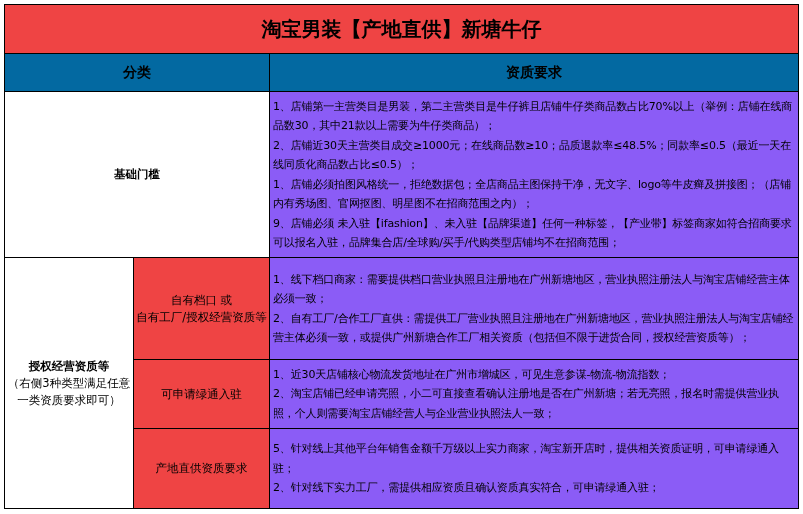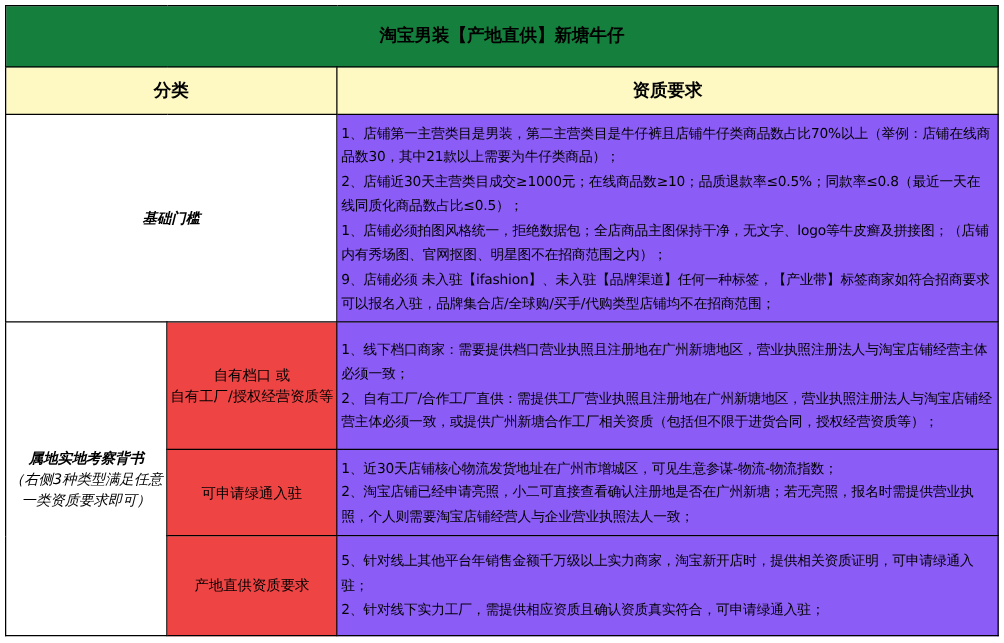--- a/index.html
+++ b/index.html
@@ -27,38 +27,37 @@
       width: 794px;
       table-layout: fixed;
     }
     table.req td, table.req th {
       border: 1.5px solid #000;
       padding: 0;
       vertical-align: middle;
     }
     .title-cell {
       height: 48px;
-      background: #15803d;
+      background: #ef4444;
       text-align: center;
-      font-size: 14px;
+      font-size: 20px;
       font-weight: bold;
     }
     .col-head {
       height: 37px;
-      background: #fef9c3;
+      background: #0369a1;
       text-align: center;
       font-size: 14px;
       font-weight: bold;
     }
     .cat-cell {
       text-align: center;
       font-size: 11.5px;
       line-height: 17px;
       background: #fff;
-      font-style: italic;
     }
     .cat-bold {
       font-weight: bold;
     }
     .sub-cell {
       text-align: center;
       font-size: 11.5px;
       line-height: 17px;
       background: #ef4444;
     }
@@ -94,29 +93,29 @@
     </tr>
     <tr>
       <td colspan="2" class="col-head">分类</td>
       <td class="col-head">资质要求</td>
     </tr>
 
     <tr class="row-basic">
       <td colspan="2" class="cat-cell cat-bold">基础门槛</td>
       <td class="req-cell">
         <span class="req-line">1、店铺第一主营类目是男装，第二主营类目是牛仔裤且店铺牛仔类商品数占比70%以上（举例：店铺在线商品数30，其中21款以上需要为牛仔类商品）；</span>
-        <span class="req-line">2、店铺近30天主营类目成交≥1000元；在线商品数≥10；品质退款率≤0.5%；同款率≤0.8（最近一天在线同质化商品数占比≤0.5）；</span>
+        <span class="req-line">2、店铺近30天主营类目成交≥1000元；在线商品数≥10；品质退款率≤48.5%；同款率≤0.5（最近一天在线同质化商品数占比≤0.5）；</span>
         <span class="req-line">1、店铺必须拍图风格统一，拒绝数据包；全店商品主图保持干净，无文字、logo等牛皮癣及拼接图；（店铺内有秀场图、官网抠图、明星图不在招商范围之内）；</span>
         <span class="req-line">9、店铺必须 未入驻【ifashion】、未入驻【品牌渠道】任何一种标签，【产业带】标签商家如符合招商要求可以报名入驻，品牌集合店/全球购/买手/代购类型店铺均不在招商范围；</span>
       </td>
     </tr>
 
     <tr class="row-s1">
       <td rowspan="3" class="cat-cell">
-        <div class="cat-bold">属地实地考察背书</div>
+        <div class="cat-bold">授权经营资质等</div>
         <div>（右侧3种类型满足任意一类资质要求即可）</div>
       </td>
       <td class="sub-cell">
         <div>自有档口 或</div>
         <div>自有工厂/授权经营资质等</div>
       </td>
       <td class="req-cell">
         <span class="req-line">1、线下档口商家：需要提供档口营业执照且注册地在广州新塘地区，营业执照注册法人与淘宝店铺经营主体必须一致；</span>
         <span class="req-line">2、自有工厂/合作工厂直供：需提供工厂营业执照且注册地在广州新塘地区，营业执照注册法人与淘宝店铺经营主体必须一致，或提供广州新塘合作工厂相关资质（包括但不限于进货合同，授权经营资质等）；</span>
       </td>

